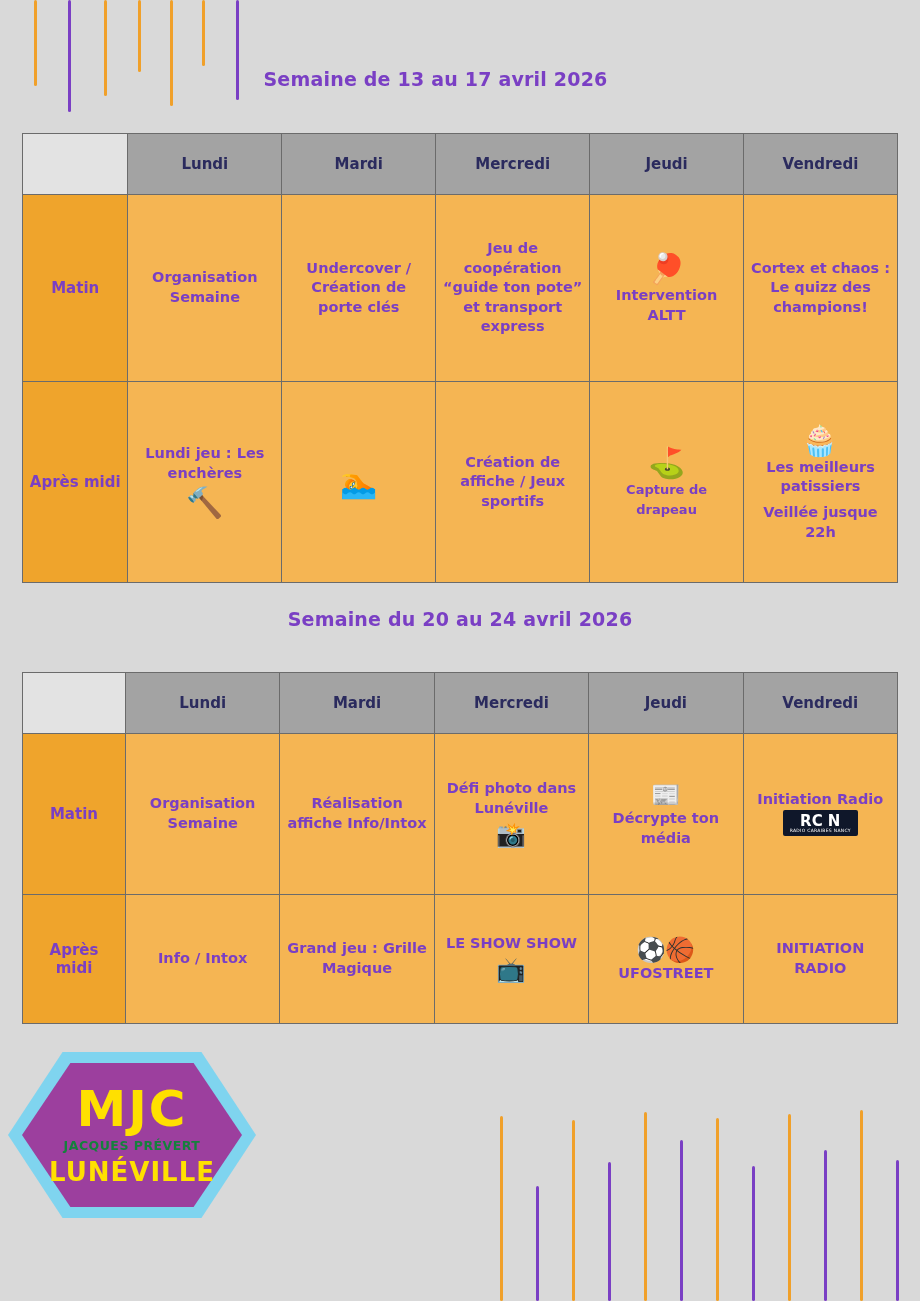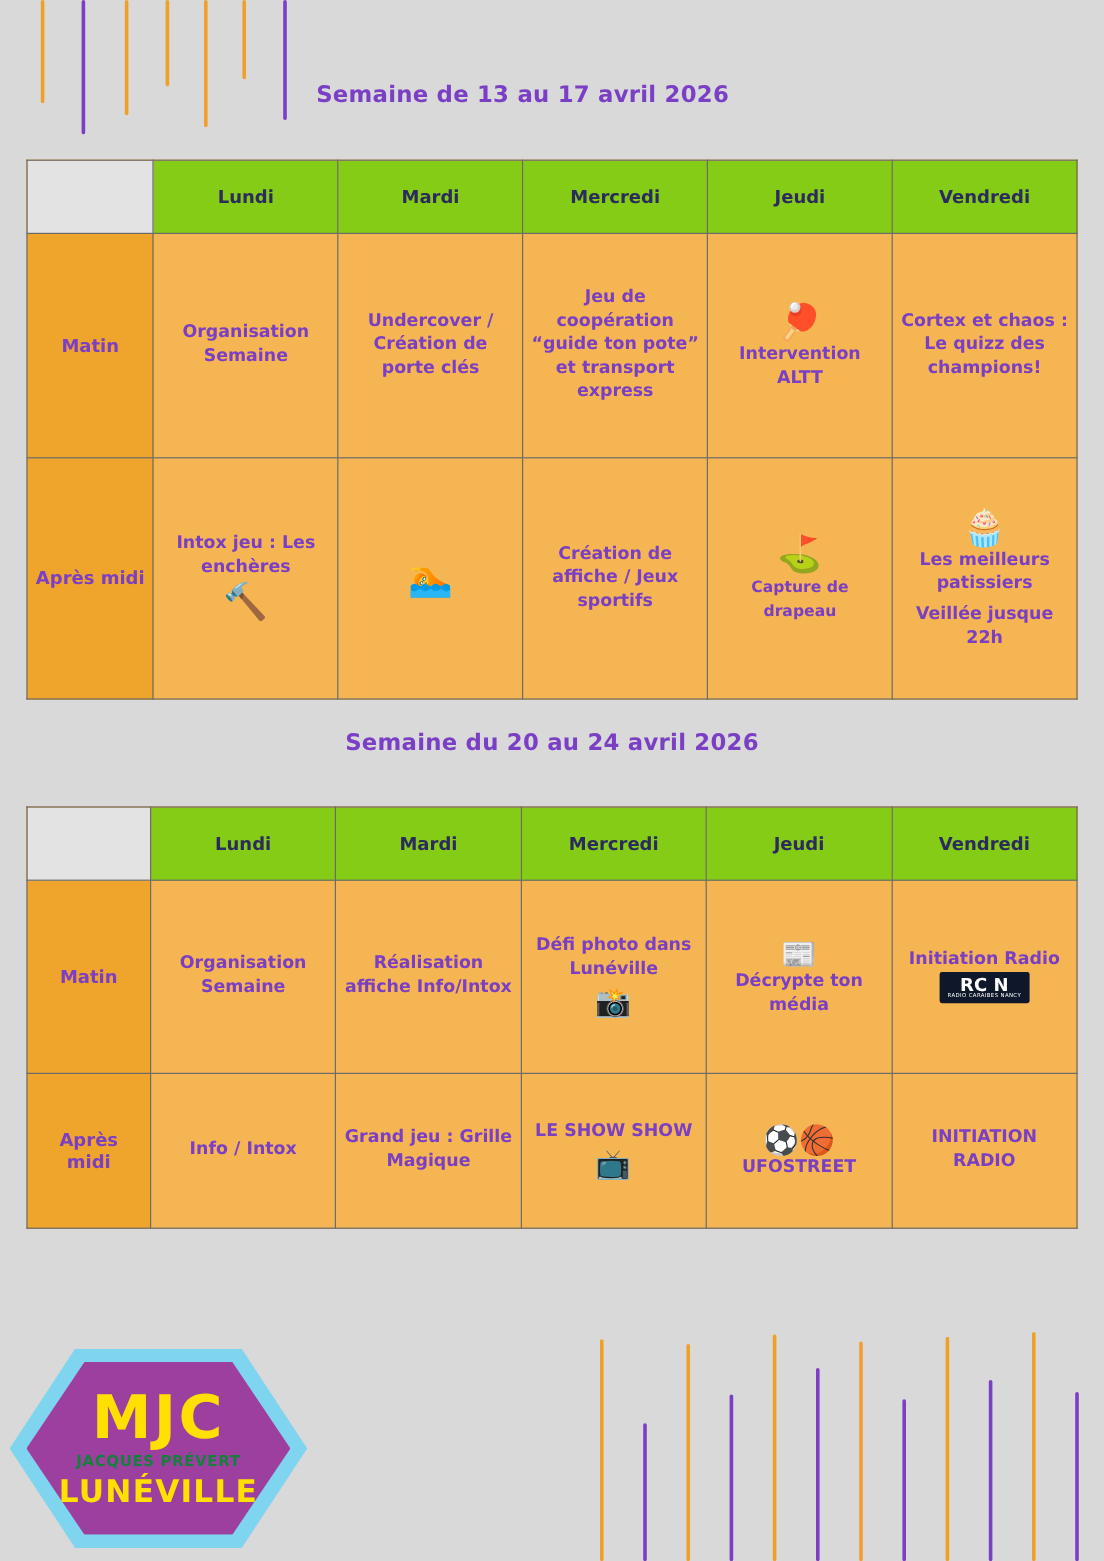--- a/index.html
+++ b/index.html
@@ -30,21 +30,21 @@
     background:#f5b553;
     border:1.5px solid #6b6b6b;
   }
   table.planning td, table.planning th{
     border:1.5px solid #6b6b6b;
     vertical-align:middle;
     text-align:center;
     padding:4px 6px;
   }
   th.dayhead{
-    background:#84cc16;
+    background:#a3a3a3;
     color:#2b2b5e;
     font-weight:bold;
     font-size:15px;
     height:52px;
   }
   th.corner{background:#e3e3e3;}
   td.rowhead{
     background:#efa42c;
     color:#7a3fc4;
     font-weight:bold;
@@ -70,21 +70,21 @@
   #table1 tr.afternoon td{height:192px;}
 
   
   #table2{top:672px;left:22px;width:876px;}
   #table2 .c-day{width:150px;}
   #table2 tr.morning td{height:152px;}
   #table2 tr.afternoon td{height:120px;}
 
   
   .logo{
-    position:absolute;left:8px;top:1124px;width:248px;height:156px;
+    position:absolute;left:8px;top:1052px;width:248px;height:156px;
   }
   .hex-outer{
     position:absolute;left:0;top:0;width:248px;height:166px;
     background:#7fd4ef;
     clip-path:polygon(22% 0%,78% 0%,100% 50%,78% 100%,22% 100%,0% 50%);
   }
   .hex-inner{
     position:absolute;left:14px;top:11px;width:220px;height:144px;
     background:#9c3f9e;
     clip-path:polygon(22% 0%,78% 0%,100% 50%,78% 100%,22% 100%,0% 50%);
@@ -160,21 +160,21 @@
     <td class="cell">Jeu de coopération “guide ton pote” et transport express</td>
     <td class="cell">
       <span class="icon">🏓</span>
       <span>Intervention ALTT</span>
     </td>
     <td class="cell">Cortex et chaos : Le quizz des champions!</td>
   </tr>
   <tr class="afternoon">
     <td class="rowhead">Après midi</td>
     <td class="cell">
-      <span>Intox jeu : Les enchères</span>
+      <span>Lundi jeu : Les enchères</span>
       <span class="icon">🔨</span>
     </td>
     <td class="cell">
       <span class="icon">🏊</span>
       <span></span>
     </td>
     <td class="cell">Création de affiche / Jeux sportifs</td>
     <td class="cell">
       <span class="icon">⛳</span>
       <span class="big">Capture de drapeau</span>

